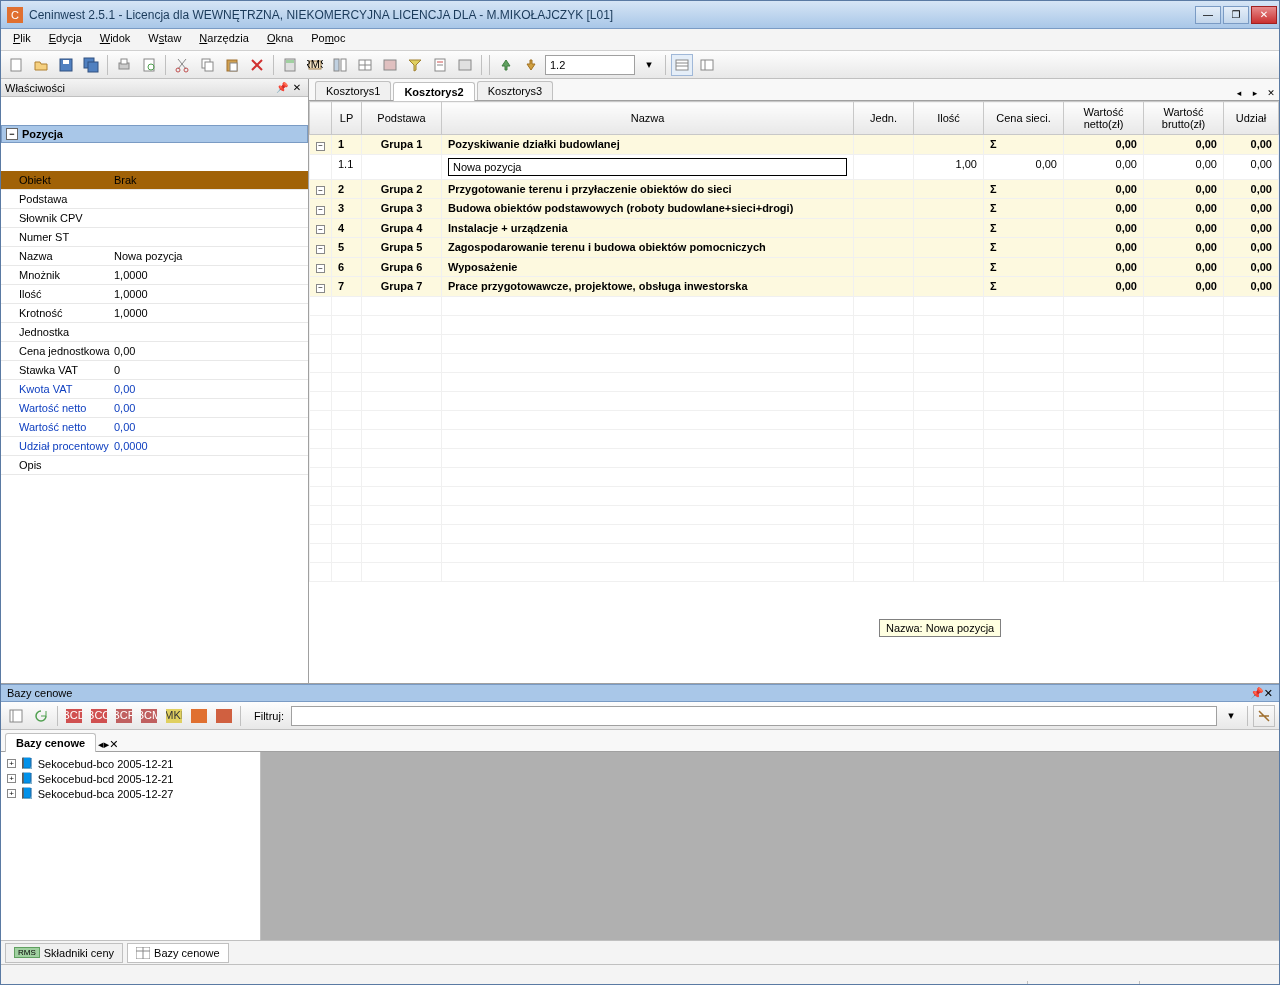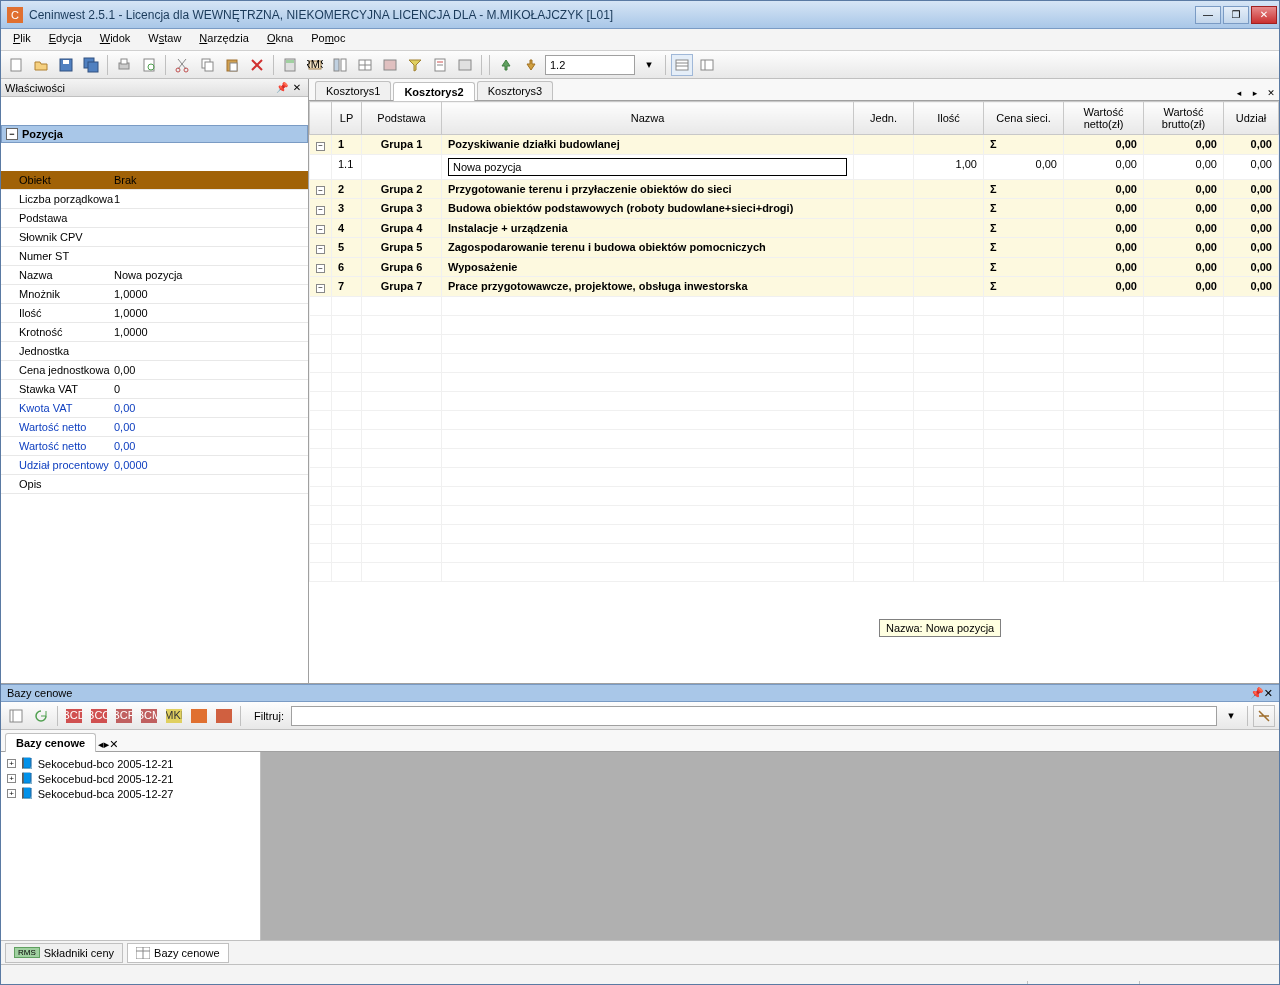--- a/index.html
+++ b/index.html
@@ -251,24 +251,20 @@
     <div class="prop-section-hdr">
       <span class="exp">−</span>
       <span>Pozycja</span>
     </div>
     <div id="prop-rows">
         <div class="prop-row gray">
           <span class="k">Obiekt</span>
           <span class="v">Brak</span>
         </div>
         <div class="prop-row">
-          <span class="k">Liczba porządkowa</span>
-          <span class="v">1</span>
-        </div>
-        <div class="prop-row">
           <span class="k">Podstawa</span>
           <span class="v"></span>
         </div>
         <div class="prop-row">
           <span class="k">Słownik CPV</span>
           <span class="v"></span>
         </div>
         <div class="prop-row">
           <span class="k">Numer ST</span>
           <span class="v"></span>

